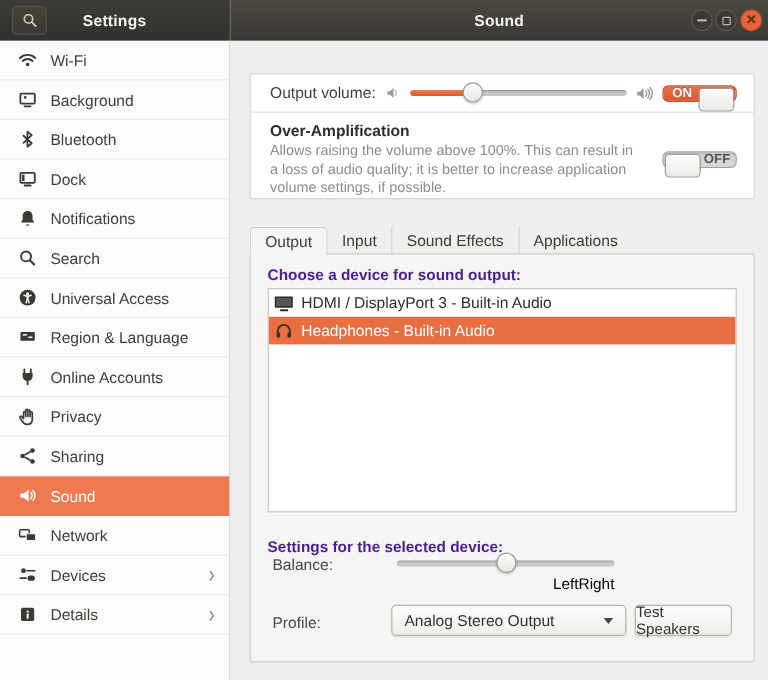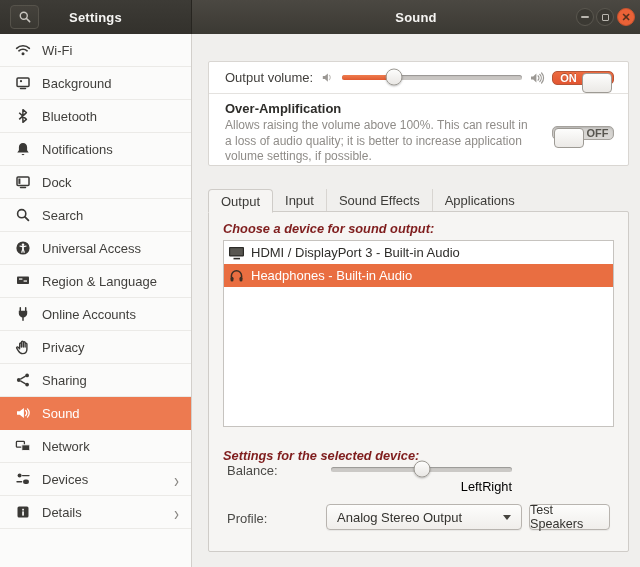--- a/index.html
+++ b/index.html
@@ -65,21 +65,21 @@
   
   .tabs { position:absolute; left:16px; top:154px; height:24px; display:flex; align-items:flex-end; }
   .tab { height:23px; padding:0 12px; display:flex; align-items:center; font-size:13px; color:#3c3b38; cursor:pointer;
          border-right:1px solid #d8d5d1; background:transparent; }
   .tab:last-child { border-right:none; }
   .tab.active { background:#f6f5f3; border:1px solid #cfccc8; border-bottom:1px solid #f6f5f3; border-radius:4px 4px 0 0;
                 position:relative; z-index:2; height:24px; margin-bottom:-1px; }
 
   
   .notebook { position:absolute; left:16px; top:177px; width:421px; height:341px; background:#f6f5f3; border:1px solid #cfccc8; border-radius:0 2px 2px 2px; }
-  .nb-label { position:absolute; left:14px; font-size:12.8px; font-weight:bold; color:#7f1d1d;font-style:italic; }
+  .nb-label { position:absolute; left:14px; font-size:12.8px; font-weight:bold; color:#4c1d95; }
   .choose-label { top:9px; }
   .device-list { position:absolute; left:14px; top:28px; width:391px; height:187px; background:#ffffff; border:1px solid #c6c3bf; overflow:hidden; }
   .dev-row { height:23px; display:flex; align-items:center; gap:5px; padding-left:3px; font-size:13px; color:#2f2e2b; cursor:pointer; }
   .dev-row .icn { width:19px; height:17px; display:flex; align-items:center; justify-content:center; }
   .dev-row.selected { background:#e96e41; color:#ffffff; }
 
   .settings-label { top:236px; }
   .balance-label { position:absolute; left:18px; top:251px; font-size:13px; color:#4a4946; }
   .balance-slider { position:absolute; left:122px; top:249px; width:181px; }
   .balance-slider .track { background:#cbc9c6; }
@@ -153,36 +153,36 @@
           <svg width="16" height="16" viewBox="0 0 16 16">
             <path d="M4.2 4.7l7.2 6.7-3.5 2.9V1.7l3.5 2.9-7.2 6.8" fill="none" stroke="#3a3936" stroke-width="1.5" stroke-linejoin="round"></path>
           </svg>
         </span>
       <span>Bluetooth</span>
     </div>
 
     <div class="side-item">
       <span class="icn">
           <svg width="16" height="16" viewBox="0 0 16 16">
-            <path d="M8 1.9c2.5 0 4.1 1.8 4.1 4.3v3l1.6 2.3H2.3l1.6-2.3v-3C3.9 3.7 5.5 1.9 8 1.9z" fill="#3a3936"></path>
-            <path d="M6.5 13.1a1.6 1.6 0 0 0 3 0z" fill="#3a3936"></path>
-          </svg>
-        </span>
-      <span>Notifications</span>
-    </div>
-
-    <div class="side-item">
-      <span class="icn">
-          <svg width="16" height="16" viewBox="0 0 16 16">
             <rect x="2" y="3" width="12" height="8.4" rx="1" fill="none" stroke="#3a3936" stroke-width="1.5"></rect>
             <rect x="3.4" y="4.5" width="2" height="5.4" fill="#3a3936"></rect>
             <path d="M5.5 13.6h5" stroke="#3a3936" stroke-width="1.5" stroke-linecap="round"></path>
           </svg>
         </span>
       <span>Dock</span>
+    </div>
+
+    <div class="side-item">
+      <span class="icn">
+          <svg width="16" height="16" viewBox="0 0 16 16">
+            <path d="M8 1.9c2.5 0 4.1 1.8 4.1 4.3v3l1.6 2.3H2.3l1.6-2.3v-3C3.9 3.7 5.5 1.9 8 1.9z" fill="#3a3936"></path>
+            <path d="M6.5 13.1a1.6 1.6 0 0 0 3 0z" fill="#3a3936"></path>
+          </svg>
+        </span>
+      <span>Notifications</span>
     </div>
 
     <div class="side-item">
       <span class="icn">
           <svg width="16" height="16" viewBox="0 0 16 16">
             <circle cx="6.7" cy="6.7" r="4.1" fill="none" stroke="#3a3936" stroke-width="1.6"></circle>
             <path d="M9.9 9.9l3.5 3.5" stroke="#3a3936" stroke-width="1.8" stroke-linecap="round"></path>
           </svg>
         </span>
       <span>Search</span>

